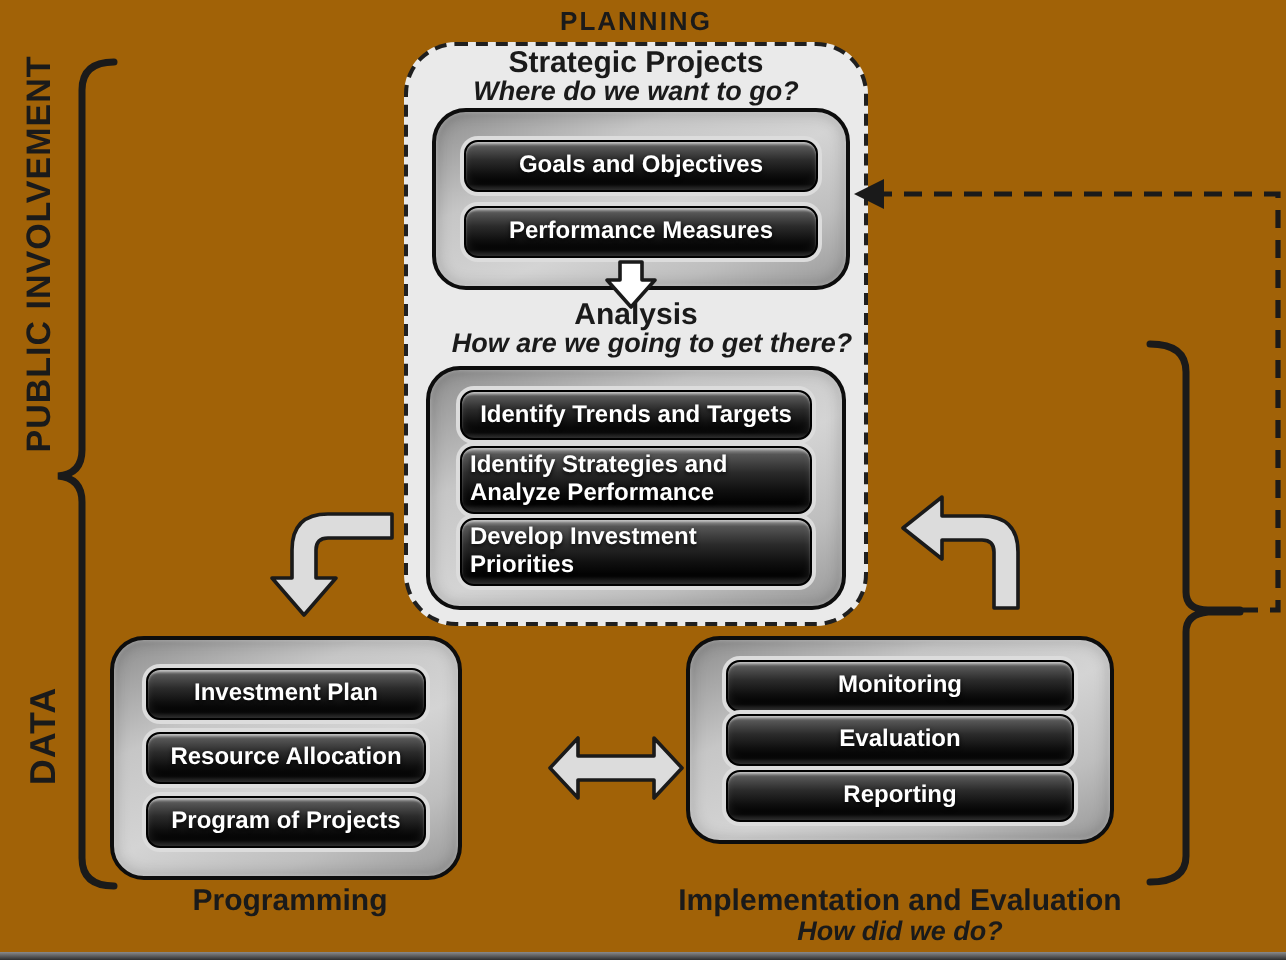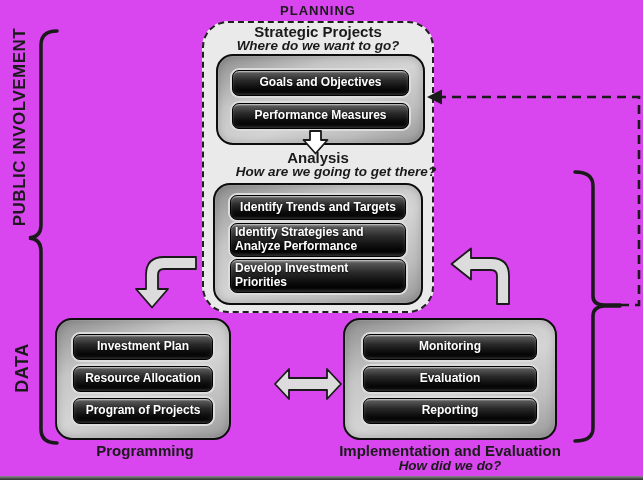--- a/index.html
+++ b/index.html
@@ -1,18 +1,18 @@
 <!DOCTYPE html>
 <html><head>
 <meta charset="utf-8">
 <style>
   html,body{margin:0;padding:0;background:#fff;}
   .canvas{
     position:relative;width:643px;height:480px;overflow:hidden;
-    background:#d946ef;
+    background:#a16207;
     font-family:"Liberation Sans", sans-serif;
     color:#1a1a1a;
   }
   .abs{position:absolute;}
   .ctr{text-align:center;}
   .title{font-weight:bold;font-size:13px;letter-spacing:1px;}
   .heading{font-weight:bold;font-size:15px;}
   .heading-sm{font-weight:bold;font-size:15px;}
   .question{font-weight:bold;font-style:italic;font-size:13.5px;}
   .region{
@@ -59,36 +59,36 @@
 
   <div class="abs ctr heading" style="left:202px;top:23px;width:232px;">Strategic Projects</div>
   <div class="abs ctr question" style="left:202px;top:38px;width:232px;">Where do we want to go?</div>
 
   <div class="abs panel" style="left:216px;top:54px;width:209px;height:91px;padding:8px 14px;">
     <div class="node">Goals and Objectives</div>
     <div class="node">Performance Measures</div>
   </div>
 
   <div class="abs ctr heading" style="left:202px;top:149px;width:232px;">Analysis</div>
-  <div class="abs ctr question" style="left:212px;top:164px;width:248px;">How are we going to get there?</div>
+  <div class="abs ctr question" style="left:202px;top:164px;width:248px;">How are we going to get there?</div>
 
   <div class="abs panel" style="left:213px;top:183px;width:210px;height:122px;padding:7px 15px;">
     <div class="node" style="min-height:25px;">Identify Trends and Targets</div>
     <div class="node" style="min-height:33px;">Identify Strategies and Analyze Performance</div>
     <div class="node" style="min-height:25px;">Develop Investment Priorities</div>
   </div>
 
   <div class="abs panel" style="left:55px;top:318px;width:176px;height:122px;padding:8px 16px;">
     <div class="node">Investment Plan</div>
     <div class="node">Resource Allocation</div>
     <div class="node">Program of Projects</div>
   </div>
   <div class="abs ctr heading-sm" style="left:35px;top:442px;width:220px;">Programming</div>
 
-  <div class="abs panel" style="left:343px;top:318px;width:214px;height:122px;padding:8px 18px;">
+  <div class="abs panel" style="left:343px;top:318px;width:214px;height:104px;padding:8px 18px;">
     <div class="node">Monitoring</div>
     <div class="node">Evaluation</div>
     <div class="node">Reporting</div>
   </div>
   <div class="abs ctr heading-sm" style="left:338px;top:442px;width:224px;">Implementation and Evaluation</div>
   <div class="abs ctr question" style="left:338px;top:458px;width:224px;">How did we do?</div>
 
   <div class="abs vlabel" style="left:20px;top:127px;font-size:17px;">PUBLIC INVOLVEMENT</div>
   <div class="abs vlabel" style="left:22px;top:368px;font-size:18px;">DATA</div>
 

